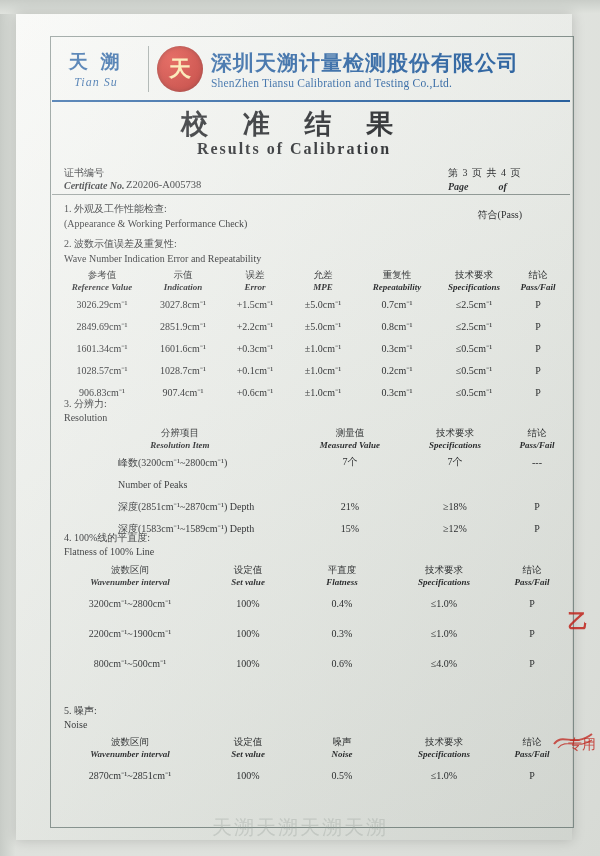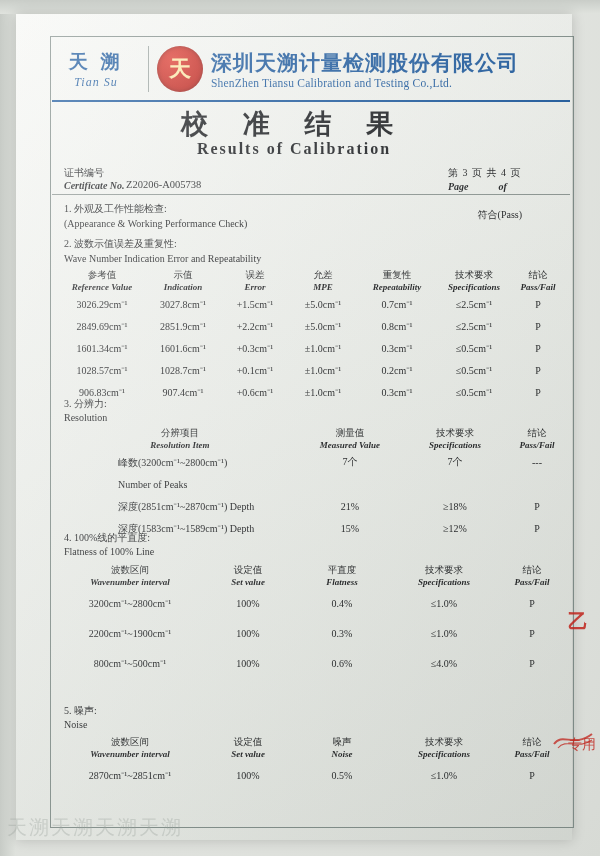--- a/index.html
+++ b/index.html
@@ -87,21 +87,21 @@
   .t4 th{height:26px;}
   .t4 td{height:30px;font-family:"Liberation Serif",serif;font-size:10px;vertical-align:middle;}
   .small{font-size:9px;}
   
   .stamp1{position:absolute;right:6px;top:610px;width:26px;height:46px;color:#c0251d;
           font-family:"Liberation Serif",serif;font-size:20px;font-weight:bold;line-height:22px;opacity:.85;}
   .stamp2{position:absolute;right:4px;top:700px;color:#c0251d;font-family:"Liberation Serif",serif;
           font-size:14px;opacity:.8;margin-top:36px;}
   .stamp-swirl{position:absolute;right:6px;top:728px;width:42px;height:22px;opacity:.75;}
   
-  .wm{position:absolute;bottom:8px;left:7px;right:0;height:42px;display:flex;justify-content:flex-start;
+  .wm{position:absolute;bottom:8px;left:0;right:0;height:42px;display:flex;justify-content:center;
       align-items:center;opacity:.35;}
   .wm div{font-family:"Liberation Serif",serif;font-size:20px;color:#9aa29c;letter-spacing:2px;}
   .edge-l{position:absolute;left:0;top:0;width:16px;height:856px;background:linear-gradient(90deg,#c7cbc6,#dfe2dd);}
   .edge-t{position:absolute;left:0;top:0;width:600px;height:14px;background:linear-gradient(180deg,#c9cdc8,#e0e3de);}
 </style>
 </head>
 <body>
 
 <div class="page">
   <div class="edge-l"></div>

